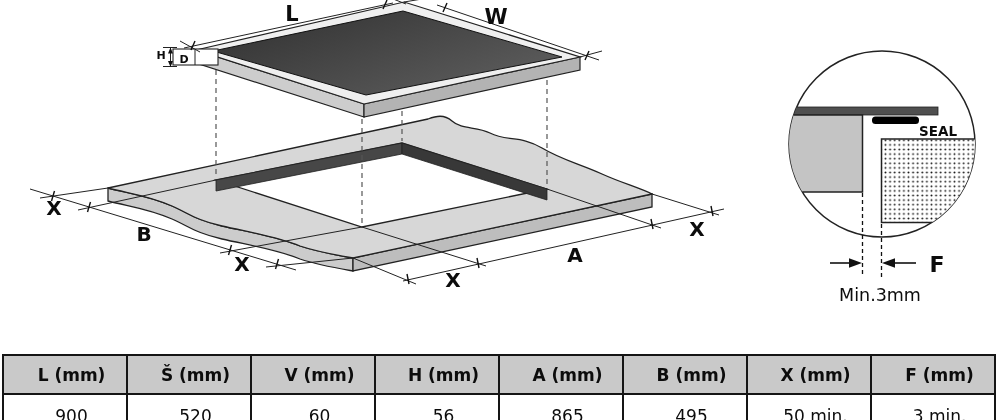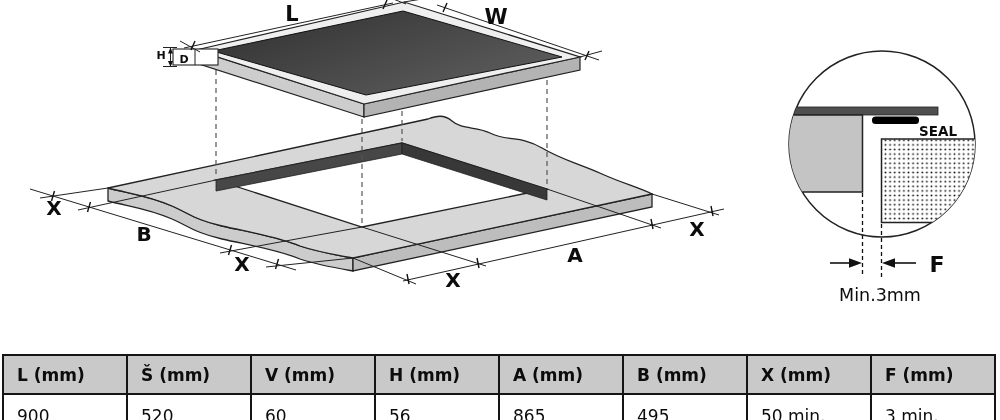--- a/index.html
+++ b/index.html
@@ -9,21 +9,21 @@
     font-family:"DejaVu Sans","Liberation Sans",sans-serif;
   }
   #iso-svg{position:absolute;left:0;top:0;}
   
   .dim-table{
     position:absolute;left:2px;top:354px;width:994px;
     border-collapse:collapse;table-layout:fixed;
   }
   .dim-table th,.dim-table td{
     border:2px solid #151515;
-    text-align:left;padding:0 0 0 13px;
+    text-align:center;padding:0 0 0 13px;
     font-size:17px;color:#0c0c0c;
     white-space:nowrap;overflow:hidden;
   }
   .dim-table th{
     background:#c9c9c9;height:37px;font-weight:bold;
   }
   .dim-table td{
     background:#ffffff;height:42px;font-weight:normal;vertical-align:middle;
   }
   

